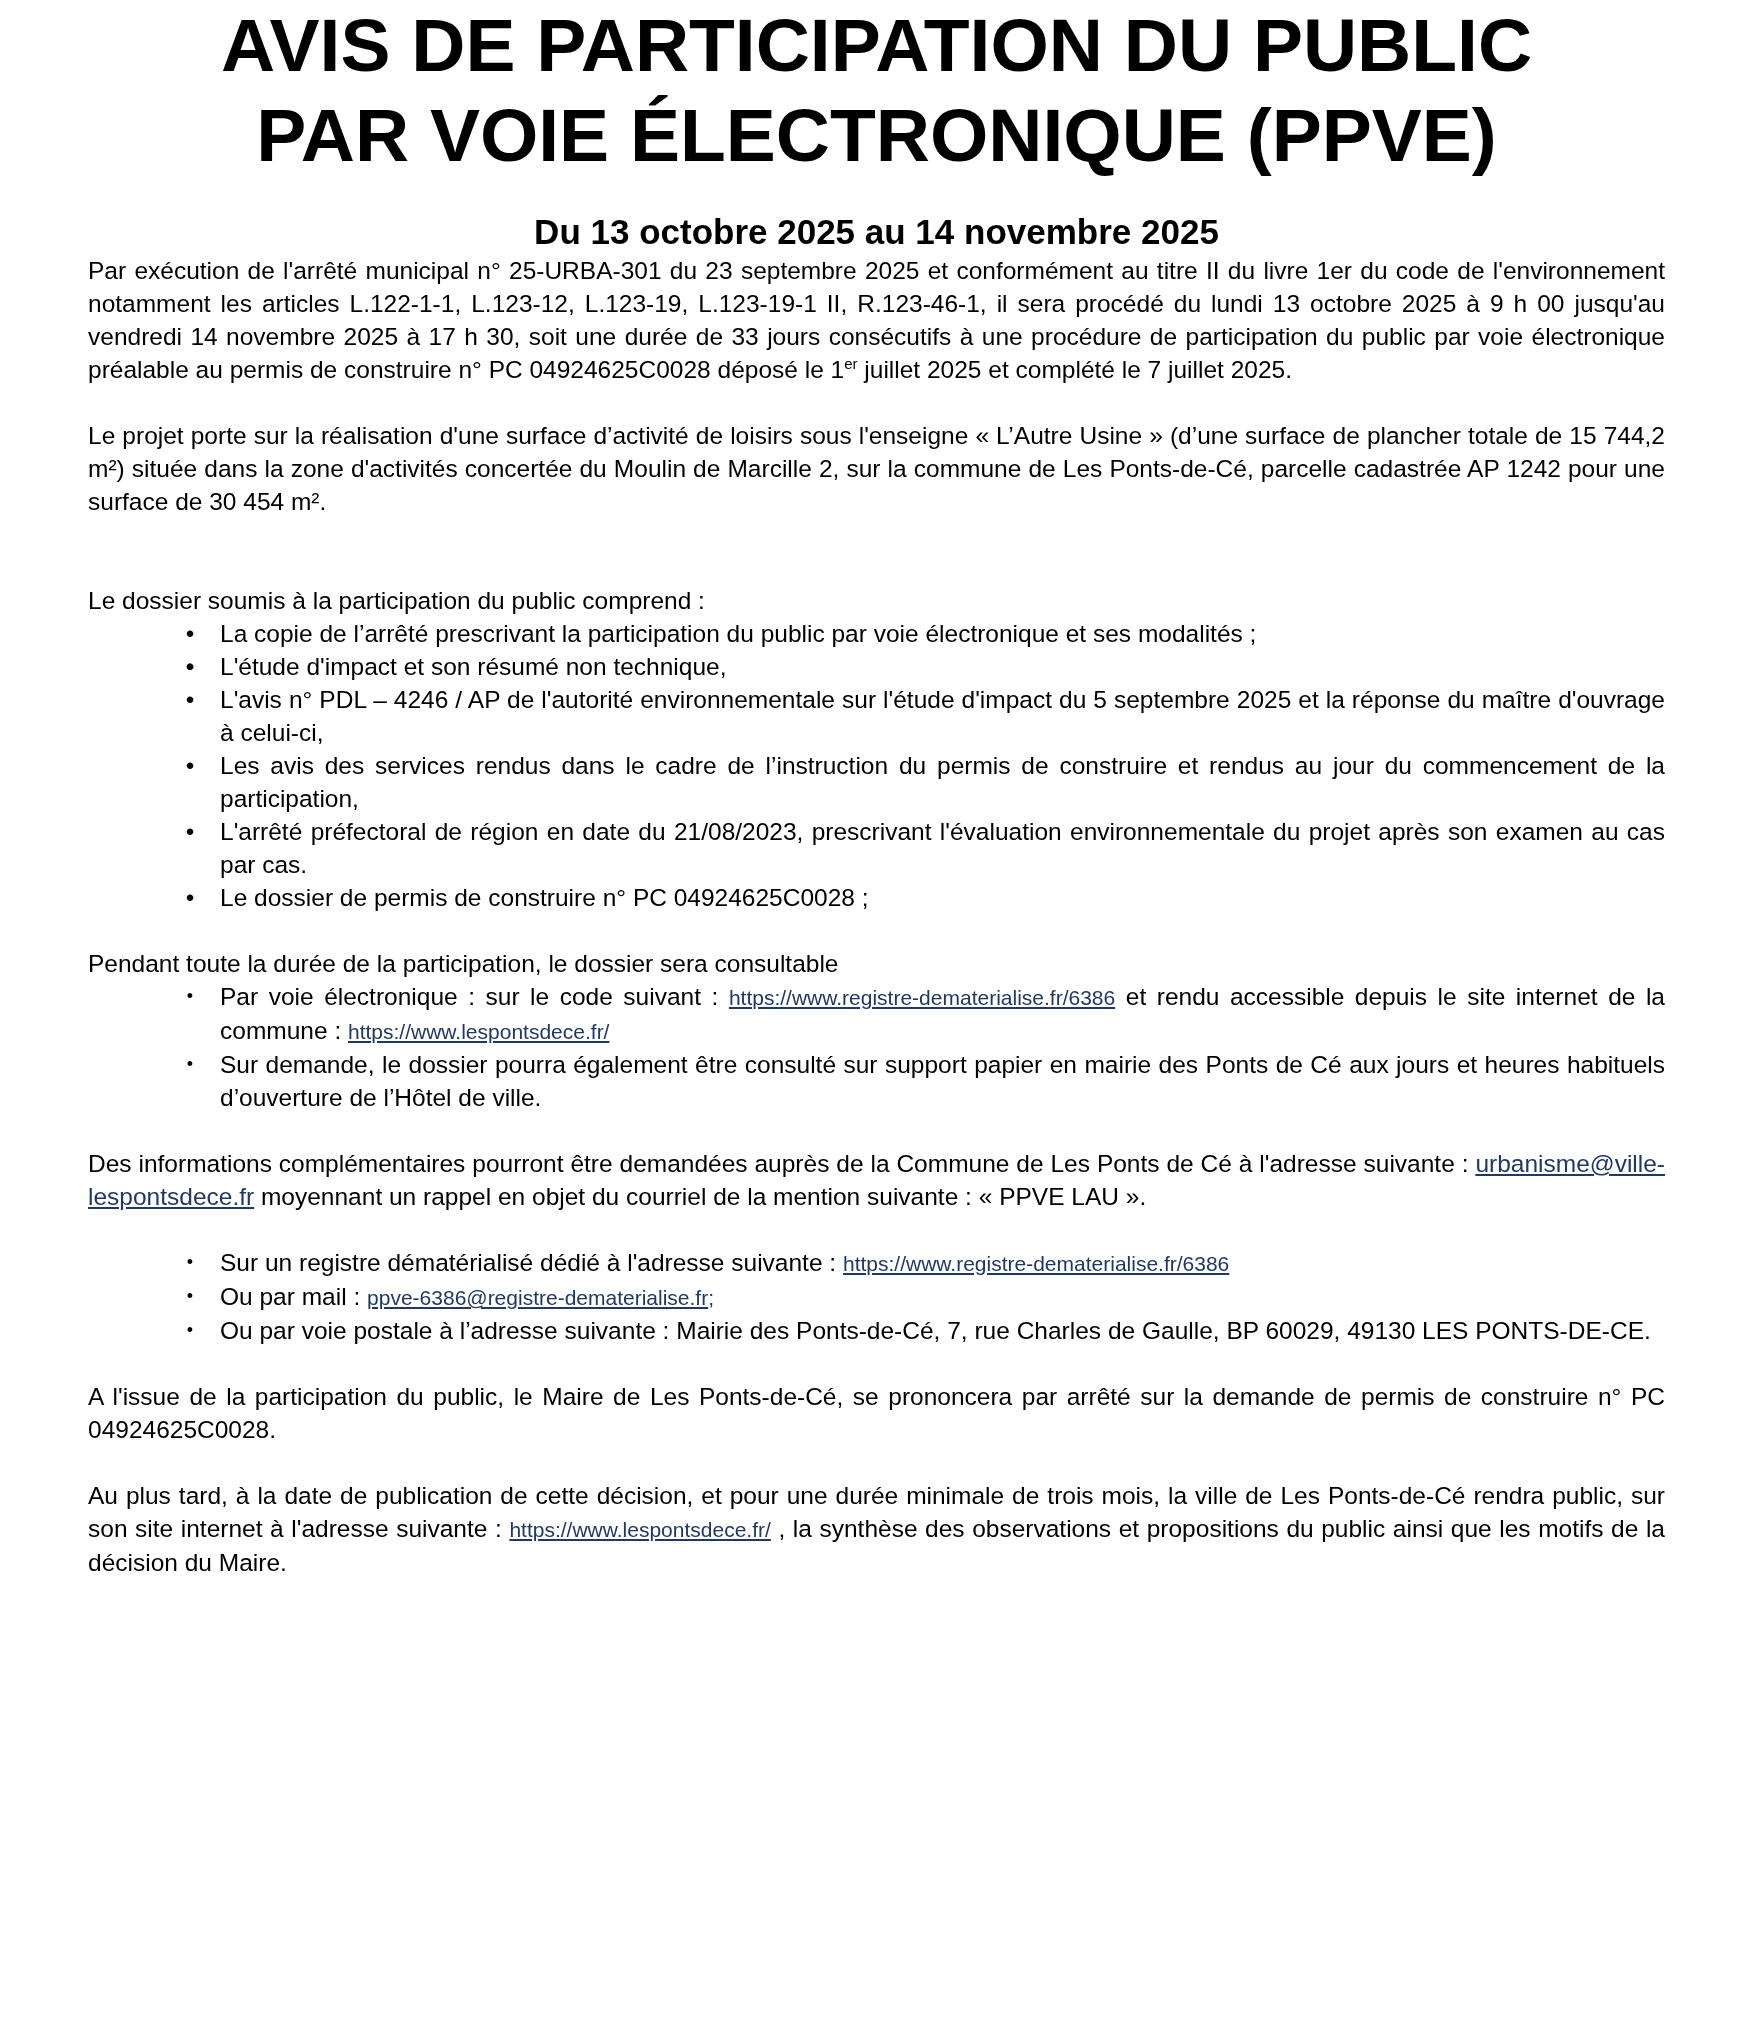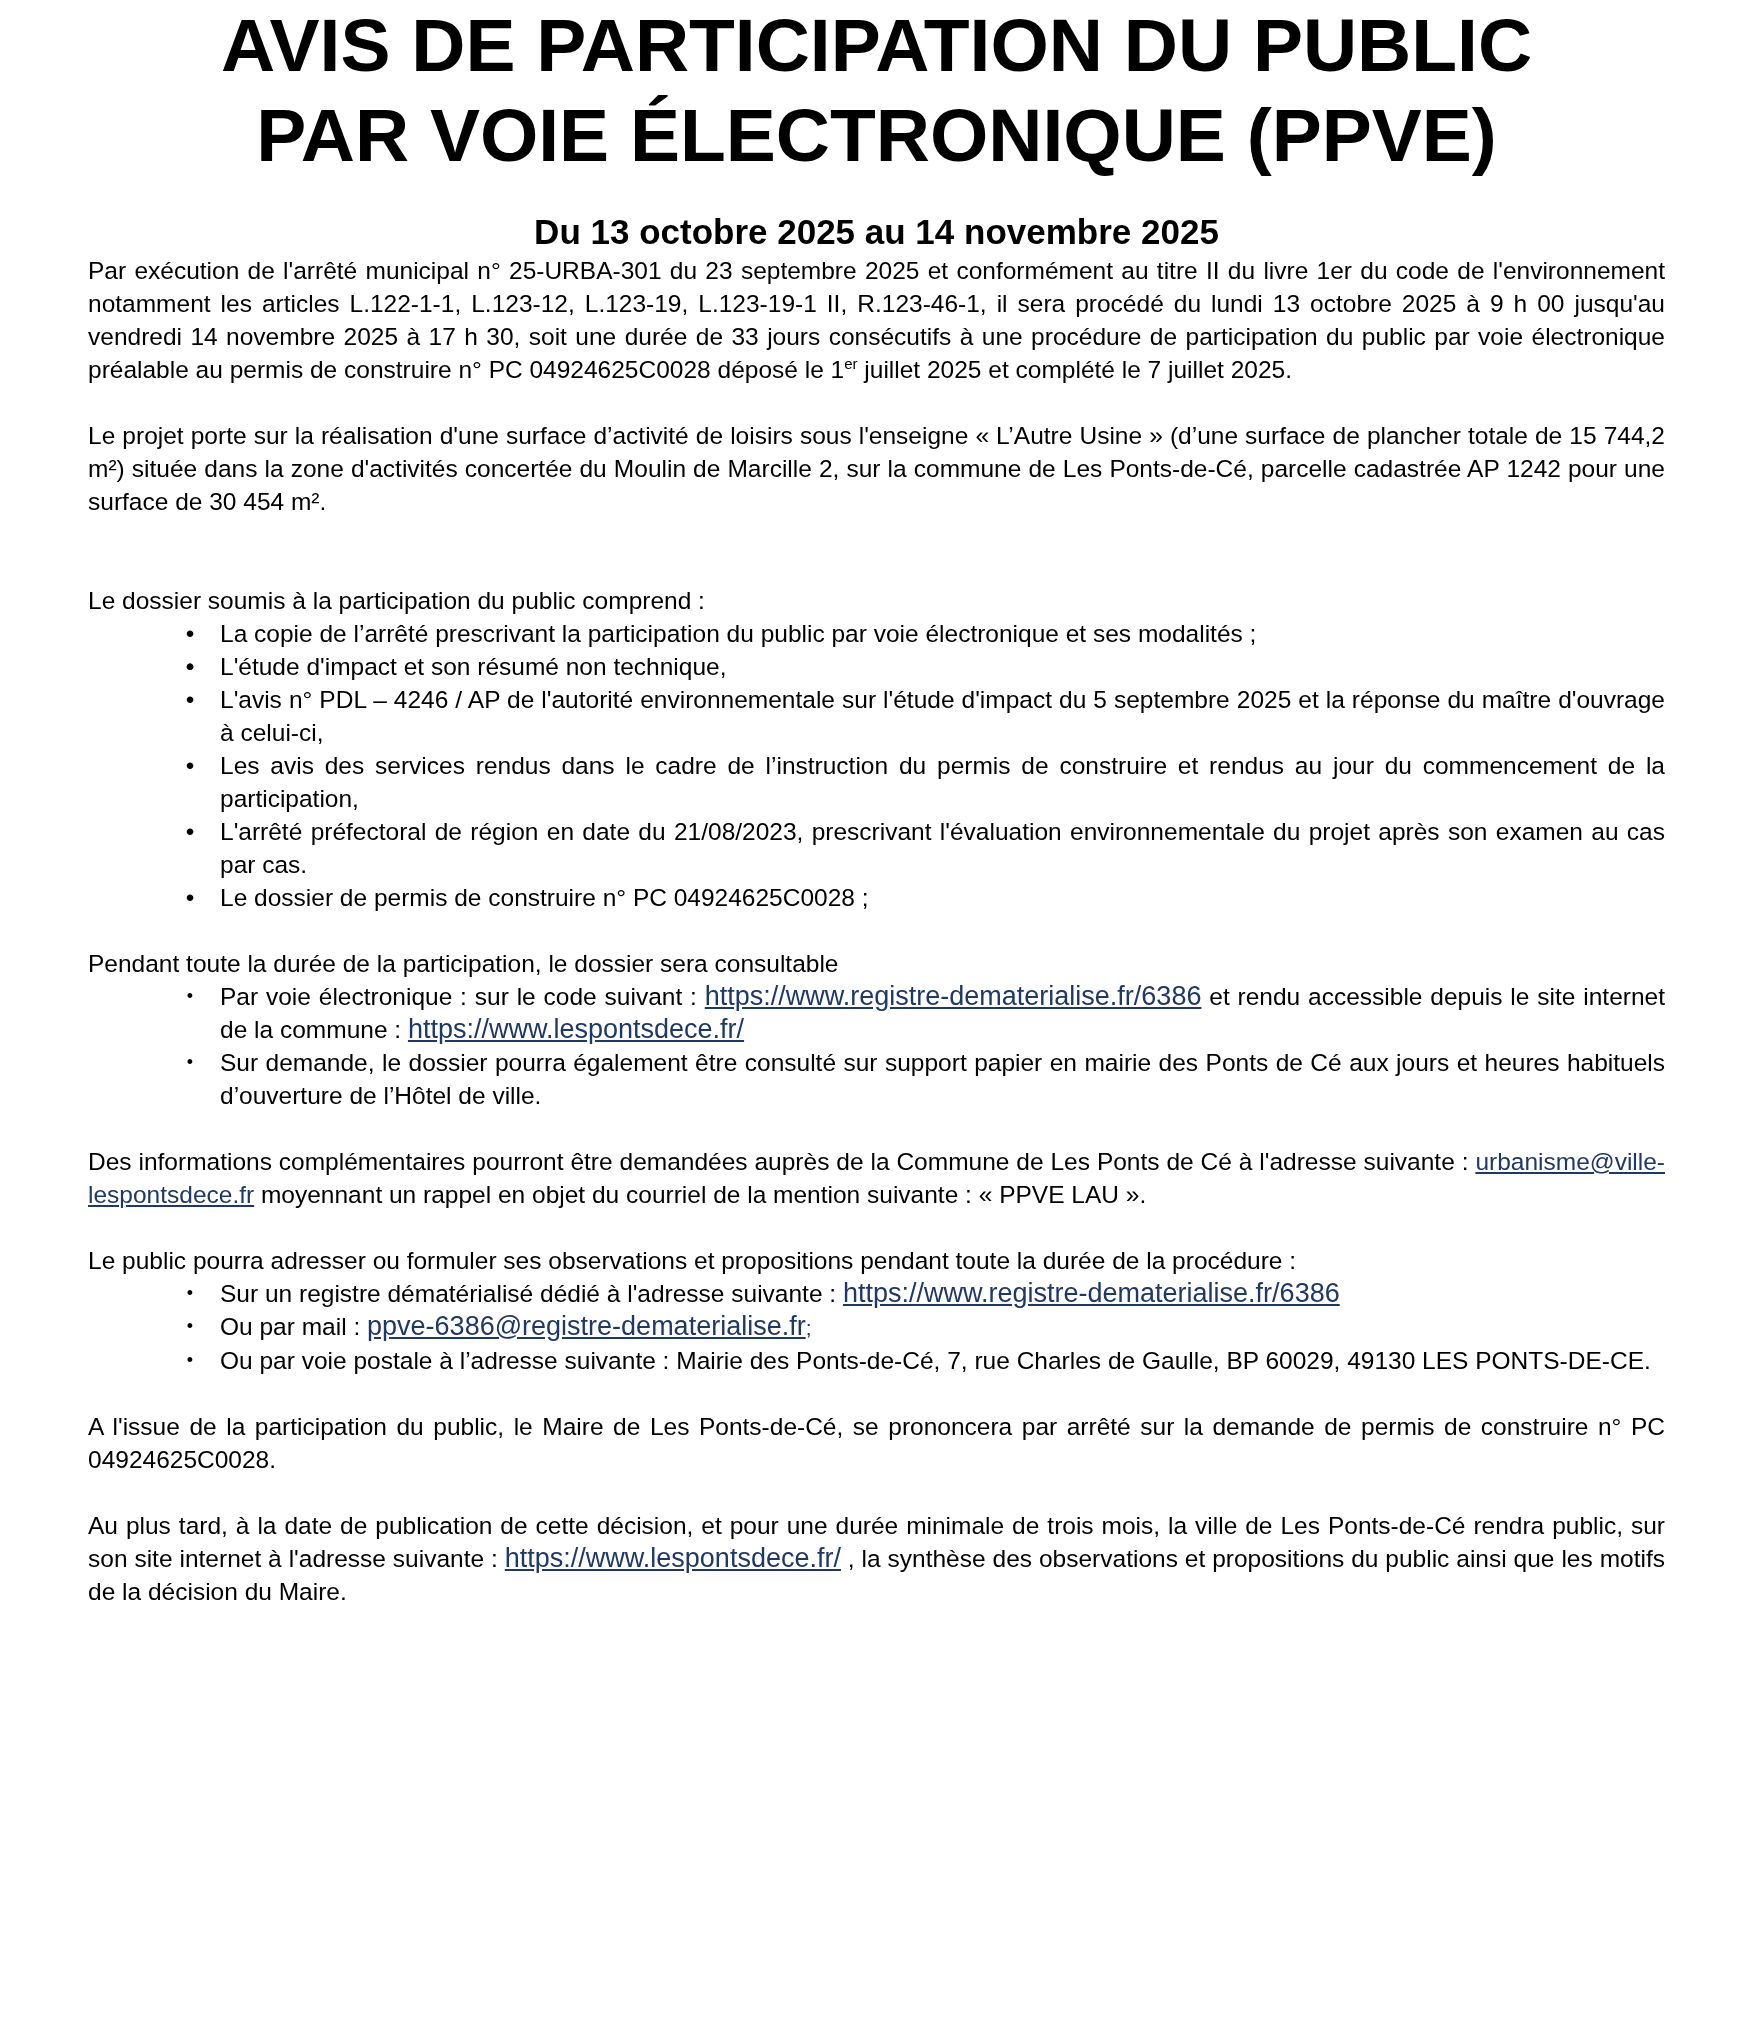--- a/index.html
+++ b/index.html
@@ -54,21 +54,21 @@
     position: absolute;
     left: 92px;
     top: 0;
     width: 20px;
     text-align: center;
   }
   ul.list.small-bullet li .bullet { font-size: 18px; }
   a.link {
     color: #1f3864;
     text-decoration: underline;
-    font-size: 27px;
+    font-size: 21px;
   }
   a.link.big { font-size: 24.5px; }
   sup.sup { font-size: 15px; line-height: 0; }
   .para1 { margin-top: 28px; }
 </style>
 </head>
 <body>
 
 <div class="page">
 
@@ -110,21 +110,20 @@
       <li><span class="bullet">•</span><span>Par voie électronique : sur le code suivant : </span><a class="link" href="#">https://www.registre-dematerialise.fr/6386</a><span> et rendu accessible depuis le site internet de la commune : </span><a class="link" href="#">https://www.lespontsdece.fr/</a></li>
       <li><span class="bullet">•</span><span>Sur demande, le dossier pourra également être consulté sur support papier en mairie des Ponts de Cé aux jours et heures habituels d’ouverture de l’Hôtel de ville.</span></li>
     </ul>
 
     <div class="gap"></div>
 
     <p class="para"><span>Des informations complémentaires pourront être demandées auprès de la Commune de Les Ponts de Cé à l'adresse suivante : </span><a class="link big" href="#">urbanisme@ville-lespontsdece.fr</a><span> moyennant un rappel en objet du courriel de la mention suivante : « PPVE LAU ».</span></p>
 
     <div class="gap"></div>
 
-    <p class="para">Le public pourra adresser ou formuler ses observations et propositions pendant toute la durée de la procédure :</p>
     <ul class="list small-bullet">
       <li><span class="bullet">•</span><span>Sur un registre dématérialisé dédié à l'adresse suivante : </span><a class="link" href="#">https://www.registre-dematerialise.fr/6386</a></li>
       <li><span class="bullet">•</span><span>Ou par mail : </span><a class="link" href="#">ppve-6386@registre-dematerialise.fr</a><span class="link-after" style="color:#1f3864;font-size:21px;">;</span></li>
       <li><span class="bullet">•</span><span>Ou par voie postale à l’adresse suivante : Mairie des Ponts-de-Cé, 7, rue Charles de Gaulle, BP 60029, 49130 LES PONTS-DE-CE.</span></li>
     </ul>
 
     <div class="gap"></div>
 
     <p class="para">A l'issue de la participation du public, le Maire de Les Ponts-de-Cé, se prononcera par arrêté sur la demande de permis de construire n° PC 04924625C0028.</p>
 

